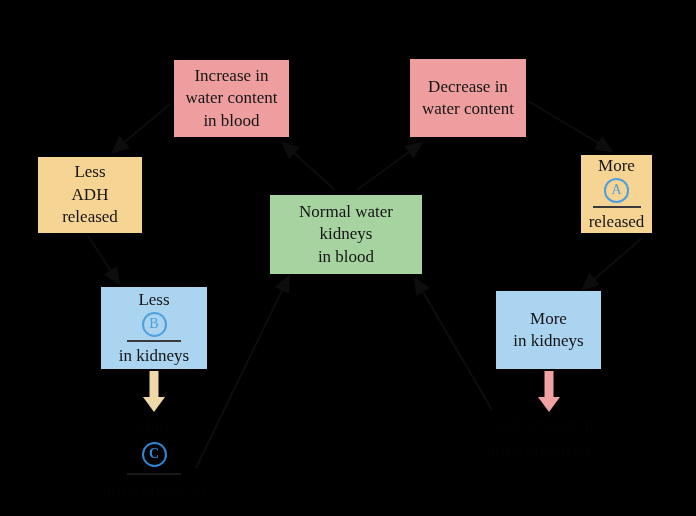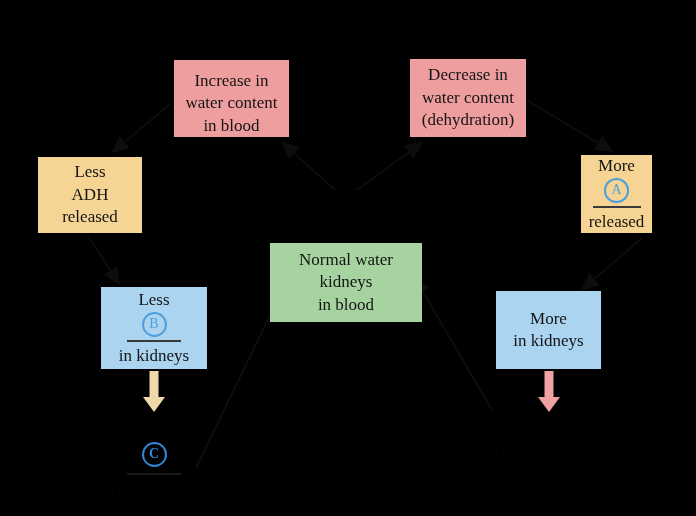--- a/index.html
+++ b/index.html
@@ -19,21 +19,21 @@
   }
   .blank-line{height:2px;margin:1px 0 3px 0;}
   .dark-line{background:#3a3a3a;}
   .hidden-line{background:#1a1a1a;}
   
   .hidden-text{
     position:absolute;display:flex;flex-direction:column;align-items:center;
     text-align:center;font-size:17px;line-height:1.45;color:#030303;
   }
   
-  #box-increase{left:174px;top:60px;width:115px;height:77px;justify-content:flex-end;}
+  #box-increase{left:174px;top:60px;width:115px;height:77px;}
   #box-decrease{left:410px;top:59px;width:116px;height:78px;}
   #box-less-adh{left:38px;top:157px;width:104px;height:76px;}
   #box-more-a{left:581px;top:155px;width:71px;height:78px;}
   #box-normal{left:270px;top:195px;width:152px;height:79px;}
   #box-less-b{left:101px;top:287px;width:106px;height:82px;}
   #box-more-reabs{left:496px;top:291px;width:105px;height:78px;}
   #result-left{left:74px;top:414px;width:160px;}
   #result-right{left:458px;top:412px;width:160px;line-height:1.55;}
   #svg-layer{position:absolute;left:0;top:0;width:696px;height:516px;}
   .connector{stroke:#0d0d0d;stroke-width:2;fill:none;}
@@ -63,37 +63,36 @@
 
   <div class="box" id="box-increase" style="background-color: rgb(238, 158, 158);">
     <div class="ln">Increase in</div>
     <div class="ln">water content</div>
     <div class="ln">in blood</div>
   </div>
 
   <div class="box" id="box-decrease" style="background-color: rgb(238, 158, 158);">
     <div class="ln">Decrease in</div>
     <div class="ln">water content</div>
-    <div class="ln">(dehydration)</div>
   </div>
 
   <div class="box" id="box-less-adh" style="background-color: rgb(246, 212, 148);">
     <div class="ln">Less</div>
     <div class="ln">ADH</div>
     <div class="ln">released</div>
   </div>
 
   <div class="box" id="box-more-a" style="background-color: rgb(246, 212, 148);">
     <div class="ln">More</div>
     <div class="blank-circle" style="color: rgb(79, 159, 221); border-color: rgb(79, 159, 221);">A</div>
     <div class="blank-line dark-line" style="width:48px;"></div>
     <div class="ln">released</div>
   </div>
 
-  <div class="box" id="box-normal" style="background-color: rgb(167, 211, 161); margin-top: 48px;">
+  <div class="box" id="box-normal" style="background-color: rgb(167, 211, 161);">
     <div class="ln">Normal water</div>
     <div class="ln">kidneys</div>
     <div class="ln">in blood</div>
   </div>
 
   <div class="box" id="box-less-b" style="background-color: rgb(170, 212, 240);">
     <div class="ln">Less</div>
     <div class="blank-circle" style="color: rgb(79, 159, 221); border-color: rgb(79, 159, 221);">B</div>
     <div class="blank-line dark-line" style="width:54px;"></div>
     <div class="ln">in kidneys</div>

